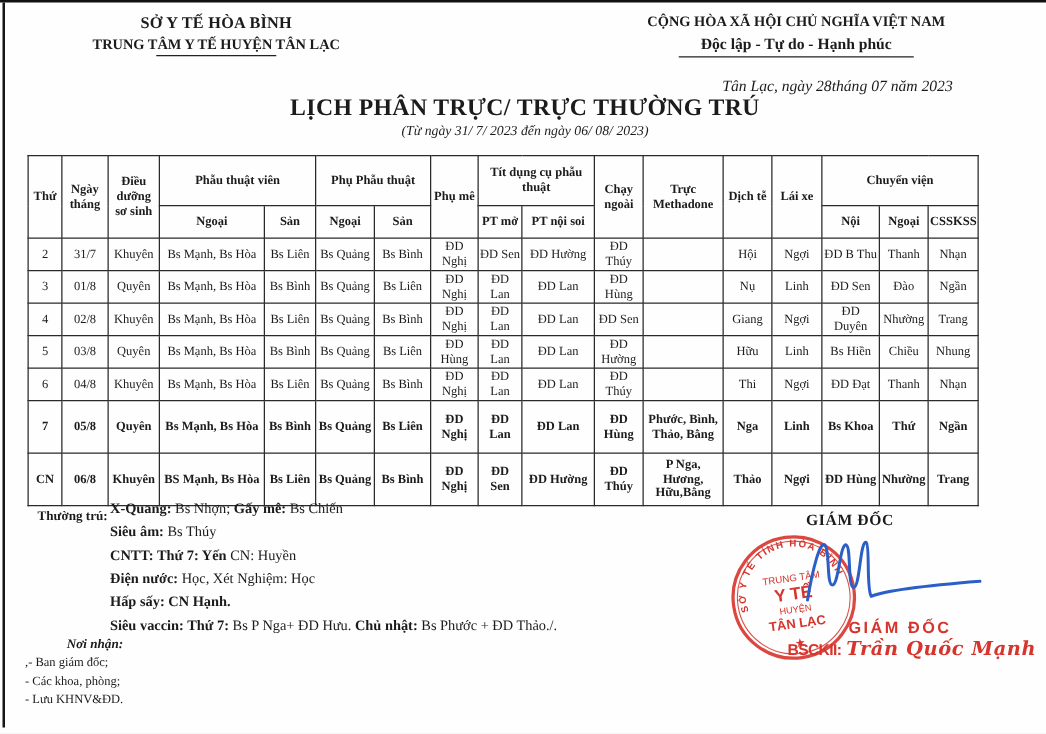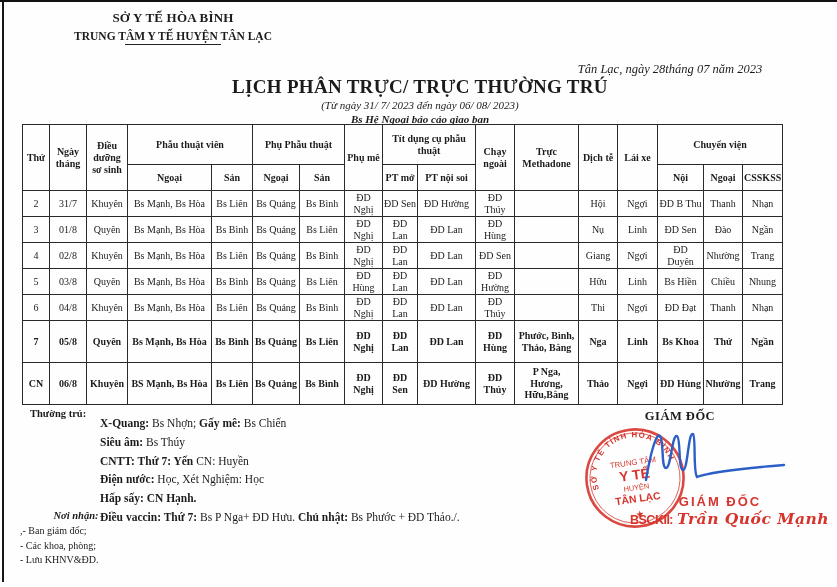--- a/index.html
+++ b/index.html
@@ -31,21 +31,21 @@
   thead th{font-size:10px;font-weight:bold;line-height:1.2;}
   thead tr.h1{height:40px;}
   thead tr.h2{height:26px;margin-left:47px;}
   tbody td{font-size:10px;line-height:1.18;}
   tbody tr{height:26px;}
   tbody tr.bold-row{height:42px;}
   tbody tr.bold-row td{font-weight:bold;}
 
   
   .notes-label{position:absolute;left:30px;top:408px;font-size:10.5px;font-weight:bold;}
-  .notes-lines{position:absolute;left:88px;top:414px;width:520px;margin-left:12px;}
+  .notes-lines{position:absolute;left:88px;top:398px;width:520px;}
   .note-line{font-size:11.5px;line-height:18.8px;white-space:nowrap;}
   .note-line .b{font-weight:bold;}
 
   
   .sig-heading{position:absolute;left:590px;top:409px;width:180px;text-align:center;font-size:12.5px;font-weight:bold;letter-spacing:.5px;}
   .stamp{position:absolute;left:583px;top:424px;width:104px;height:108px;transform:rotate(-8deg);}
   .sig-scribble{position:absolute;left:638px;top:426px;}
   .sig-red-title{position:absolute;left:655px;top:494px;width:130px;text-align:center;font-family:"Liberation Sans","DejaVu Sans",sans-serif;font-size:13px;font-weight:bold;letter-spacing:2px;color:#d6342c;}
   .sig-name-line{position:absolute;left:618px;top:509px;width:210px;white-space:nowrap;color:#d6342c;}
   .sig-degree{font-family:"Liberation Sans","DejaVu Sans",sans-serif;font-size:12.5px;font-weight:bold;letter-spacing:-.5px;padding-left:12px;}
@@ -61,25 +61,29 @@
 
 <div id="page" data-name="scanned-document-page">
   <div class="scan-top" data-name="scan-edge-top"></div>
   <div class="scan-left" data-name="scan-edge-left"></div>
 
   <div class="hdr-left" data-name="letterhead-issuer">
     <div class="l1" data-name="issuer-department">SỞ Y TẾ HÒA BÌNH</div>
     <div class="l2" data-name="issuer-center-name">TRUNG TÂM Y TẾ HUYỆN TÂN LẠC</div>
     <div class="rule" data-name="issuer-underline"></div>
   </div>
+  <div class="hdr-right" data-name="letterhead-national">
+    <div class="l1" data-name="national-motto-line1">CỘNG HÒA XÃ HỘI CHỦ NGHĨA VIỆT NAM</div>
+    <div class="l2" data-name="national-motto-line2">Độc lập - Tự do - Hạnh phúc</div>
+    <div class="rule" data-name="motto-underline"></div>
+  </div>
   <div class="dateline" data-name="place-date-line">Tân Lạc, ngày 28tháng 07 năm 2023</div>
 
   <div class="title" data-name="document-title">LỊCH PHÂN TRỰC/ TRỰC THƯỜNG TRÚ</div>
   <div class="subtitle" data-name="document-period">(Từ ngày 31/ 7/ 2023 đến ngày 06/ 08/ 2023)</div>
-  <div class="note-title" data-name="document-note">Bs Hệ Ngoại báo cáo giao ban</div>
 
   <div class="tbl-wrap" data-name="duty-schedule">
     <table data-name="duty-schedule-table">
       <colgroup>
         <col style="width:27px">
           <col style="width:37px">
           <col style="width:41px">
         <col style="width:84px">
           <col style="width:41px">
         <col style="width:47px">
@@ -260,21 +264,21 @@
     </table>
   </div>
 
   <div class="notes-label" data-name="standing-duty-label">Thường trú:</div>
   <div class="notes-lines" data-name="duty-notes-lines">
       <div class="note-line" data-name="note-line"><span class="b">X-Quang:</span><span> Bs Nhợn; </span><span class="b">Gấy mê:</span><span> Bs Chiến</span></div>
       <div class="note-line" data-name="note-line"><span class="b">Siêu âm:</span><span> Bs Thúy</span></div>
       <div class="note-line" data-name="note-line"><span class="b">CNTT: Thứ 7: Yến</span><span> CN: Huyền</span></div>
       <div class="note-line" data-name="note-line"><span class="b">Điện nước:</span><span> Học, Xét Nghiệm: Học</span></div>
       <div class="note-line" data-name="note-line"><span class="b">Hấp sấy: CN Hạnh.</span></div>
-      <div class="note-line" data-name="note-line"><span class="b">Điều vaccin: Thứ 7:</span><span> Bs P Nga+ ĐD Hưu. </span><span class="b">Chủ nhật:</span><span>  Bs Phước + ĐD Thảo./.</span></div>
+      <div class="note-line" data-name="note-line"><span class="b">Siêu vaccin: Thứ 7:</span><span> Bs P Nga+ ĐD Hưu. </span><span class="b">Chủ nhật:</span><span>  Bs Phước + ĐD Thảo./.</span></div>
     </div>
 
   <div class="sig-heading" data-name="director-heading">GIÁM ĐỐC</div>
 
   <svg class="stamp" data-name="official-stamp-icon" viewBox="0 0 120 120">
     <circle cx="60" cy="60" r="56" fill="none" stroke="#d6342c" stroke-width="3" opacity=".9"></circle>
     <circle cx="60" cy="60" r="52" fill="none" stroke="#d6342c" stroke-width="1" opacity=".85"></circle>
     <path id="stamp-arc" d="M 18,70 A 44,44 0 1 1 102,70" fill="none"></path>
     <text font-family="Liberation Sans, DejaVu Sans, sans-serif" font-size="9" font-weight="bold" fill="#d6342c" letter-spacing="1.5">
       <textPath href="#stamp-arc" startOffset="2%" data-name="stamp-ring-text">SỞ  Y  TẾ   TỈNH   HÒA  BÌNH</textPath>

